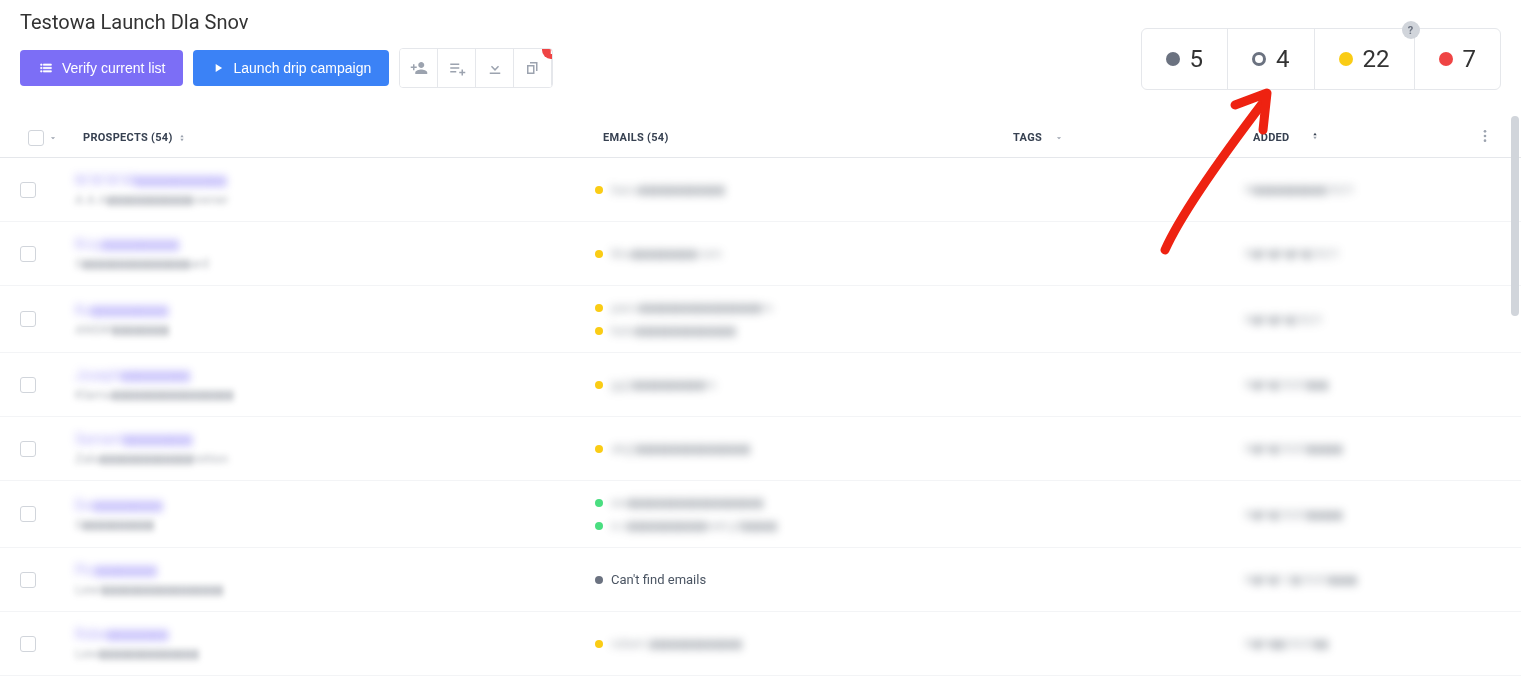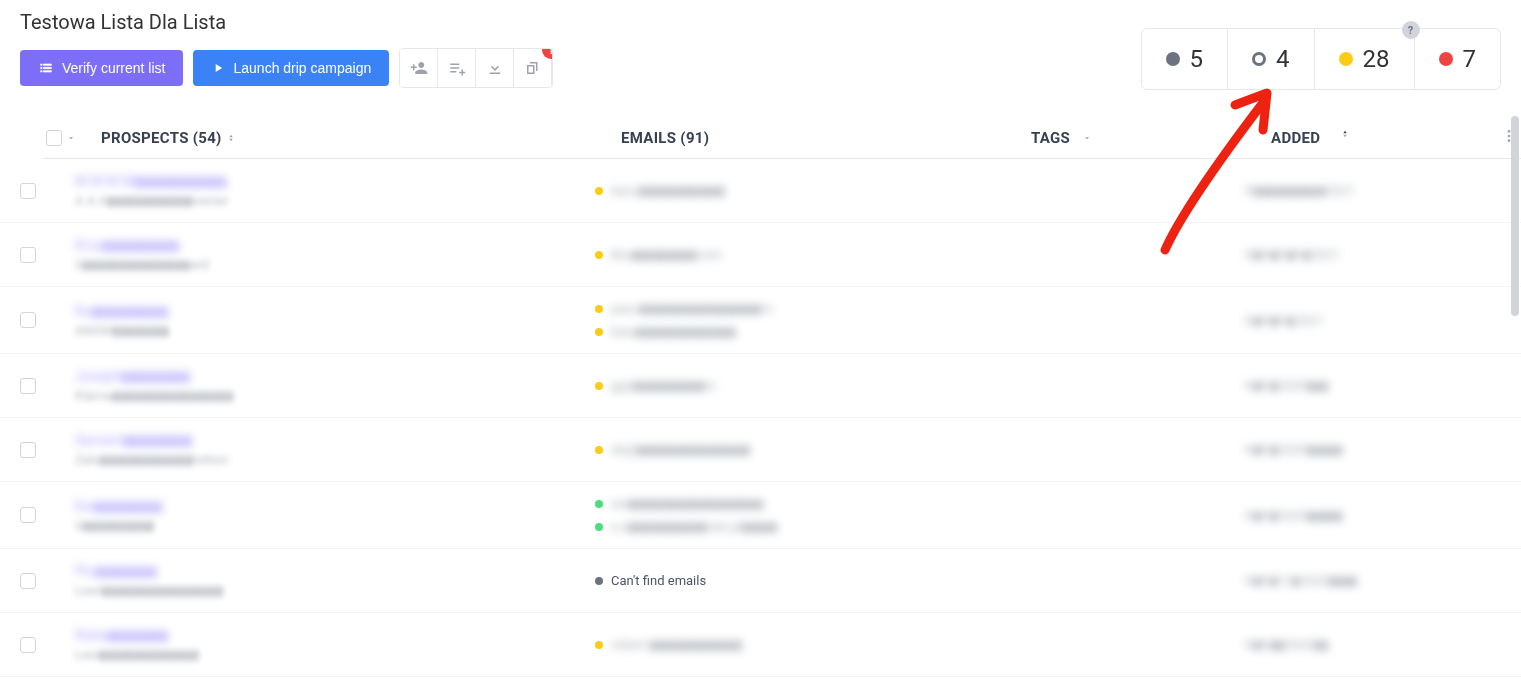--- a/index.html
+++ b/index.html
@@ -137,27 +137,26 @@
     pointer-events: none;
     z-index: 10;
   }
   .table {
     margin-top: 30px;
     width: 100%;
   }
   .table-header {
     display: flex;
     align-items: center;
-    padding: 10px 4px;
+    padding: 10px 28px;
     border-bottom: 1px solid #e5e7eb;
-    font-size: 15px;
+    font-size: 11px;
     font-weight: 700;
     color: #374151;
     letter-spacing: 0.3px;
-    margin-left: 42px;
   }
   .col-check { width: 55px; display: flex; align-items: center; gap: 4px; }
   .col-prospect { width: 520px; display: flex; align-items: center; gap: 4px; }
   .col-email { width: 410px; }
   .col-tags { width: 240px; display: flex; align-items: center; gap: 12px; }
   .col-added { flex: 1; display: flex; align-items: flex-start; gap: 20px; }
   .col-menu { width: 30px; text-align: right; }
   .checkbox {
     width: 16px;
     height: 16px;
@@ -215,21 +214,21 @@
     width: 8px;
     height: 200px;
     background: #d1d5db;
     border-radius: 4px;
   }
 </style>
 </head>
 <body>
 
 <div class="header">
-  <div class="title">Testowa Lista Dla Lista</div>
+  <div class="title">Testowa Launch Dla Snov</div>
   <div class="toolbar">
     <button class="btn btn-verify">
       <svg class="list-icon" viewBox="0 0 24 24">
           <path d="M4 6h2v2H4zM8 6h12v2H8zM4 11h2v2H4zM8 11h12v2H8zM4 16h2v2H4zM8 16h12v2H8z"></path>
         </svg>
       <span>Verify current list</span>
     </button>
     <button class="btn btn-launch">
       <svg class="play-icon" viewBox="0 0 24 24">
           <path d="M8 5v14l11-7z"></path>
@@ -266,21 +265,21 @@
     <div class="stat">
       <span class="dot dot-gray-filled"></span>
       <span class="stat-num">5</span>
     </div>
     <div class="stat">
       <span class="dot dot-gray-outline"></span>
       <span class="stat-num">4</span>
     </div>
     <div class="stat">
       <span class="dot dot-yellow"></span>
-      <span class="stat-num">28</span>
+      <span class="stat-num">22</span>
       <span class="stat-help">?</span>
     </div>
     <div class="stat">
       <span class="dot dot-red"></span>
       <span class="stat-num">7</span>
     </div>
   </div>
 
 <svg class="arrow" width="140" height="170" viewBox="0 0 140 170">
   <path d="M 10 165 Q 30 120 110 15" stroke="#e21" stroke-width="9" fill="none" stroke-linecap="round"></path>
@@ -295,21 +294,21 @@
           <path d="M7 10l5 5 5-5z"></path>
         </svg>
     </div>
     <div class="col-prospect">
       <span>PROSPECTS (54)</span>
       <svg class="sort-icon" viewBox="0 0 24 24">
           <path d="M12 4l4 6H8zM12 20l-4-6h8z"></path>
         </svg>
     </div>
     <div class="col-email">
-      <span>EMAILS (91)</span>
+      <span>EMAILS (54)</span>
     </div>
     <div class="col-tags">
       <span>TAGS</span>
       <svg class="chevron-icon" viewBox="0 0 24 24">
           <path d="M7 10l5 5 5-5z"></path>
         </svg>
     </div>
     <div class="col-added">
       <span>ADDED</span>
       <svg class="sort-icon" viewBox="0 0 24 24">

